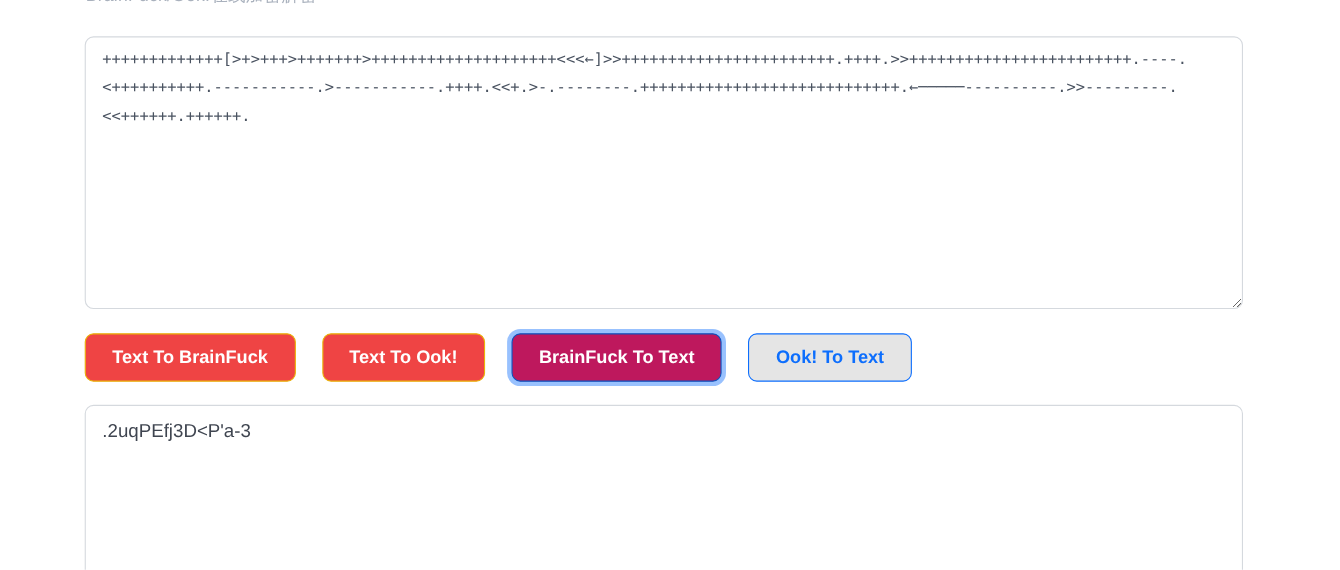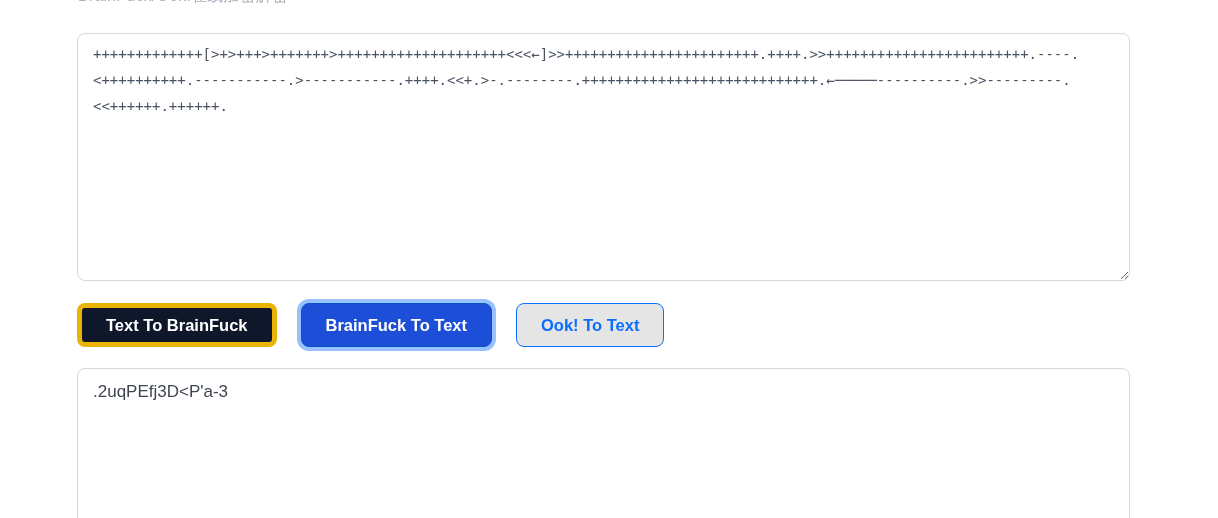--- a/index.html
+++ b/index.html
@@ -48,26 +48,26 @@
     margin-right: 24px;
     padding: 0 24px;
     border-radius: 8px;
     font-family: "Liberation Sans", sans-serif;
     font-size: 16.5px;
     font-weight: 600;
     cursor: pointer;
     white-space: nowrap;
   }
   .btn-primary {
-    background: #0f172a;
-    border: 5px solid #eab308;
+    background: #ef4444;
+    border: 1px solid #eab308;
     color: #ffffff;
   }
   .btn-primary-active {
-    background: #1d4ed8;
+    background: #be185d;
     border: 1px solid #0a53be;
     color: #ffffff;
     box-shadow: 0 0 0 4px rgba(49,132,253,.5);
   }
   .btn-outline {
     background: #e5e5e5;
     border: 1px solid #0d6efd;
     color: #0d6efd;
     font-weight: 600;
   }
@@ -92,17 +92,18 @@
 <body>
 
 <div class="page-title">BrainFuck/Ook!在线加密解密</div>
 
 <textarea class="code-input" spellcheck="false" style="">+++++++++++++[&gt;+&gt;+++&gt;+++++++&gt;++++++++++++++++++++&lt;&lt;&lt;←]&gt;&gt;+++++++++++++++++++++++.++++.&gt;&gt;++++++++++++++++++++++++.----.
 &lt;++++++++++.-----------.&gt;-----------.++++.&lt;&lt;+.&gt;-.--------.++++++++++++++++++++++++++++.←─────----------.&gt;&gt;---------.
 &lt;&lt;++++++.++++++.</textarea>
 
 <div class="btn-row">
   <button class="btn btn-primary">Text To BrainFuck</button>
+  <button class="btn btn-primary">Text To Ook!</button>
   <button class="btn btn-primary-active">BrainFuck To Text</button>
   <button class="btn btn-outline">Ook! To Text</button>
 </div>
 
 <textarea class="text-output" spellcheck="false" style="">.2uqPEfj3D&lt;P'a-3</textarea>
 
 </body></html>

